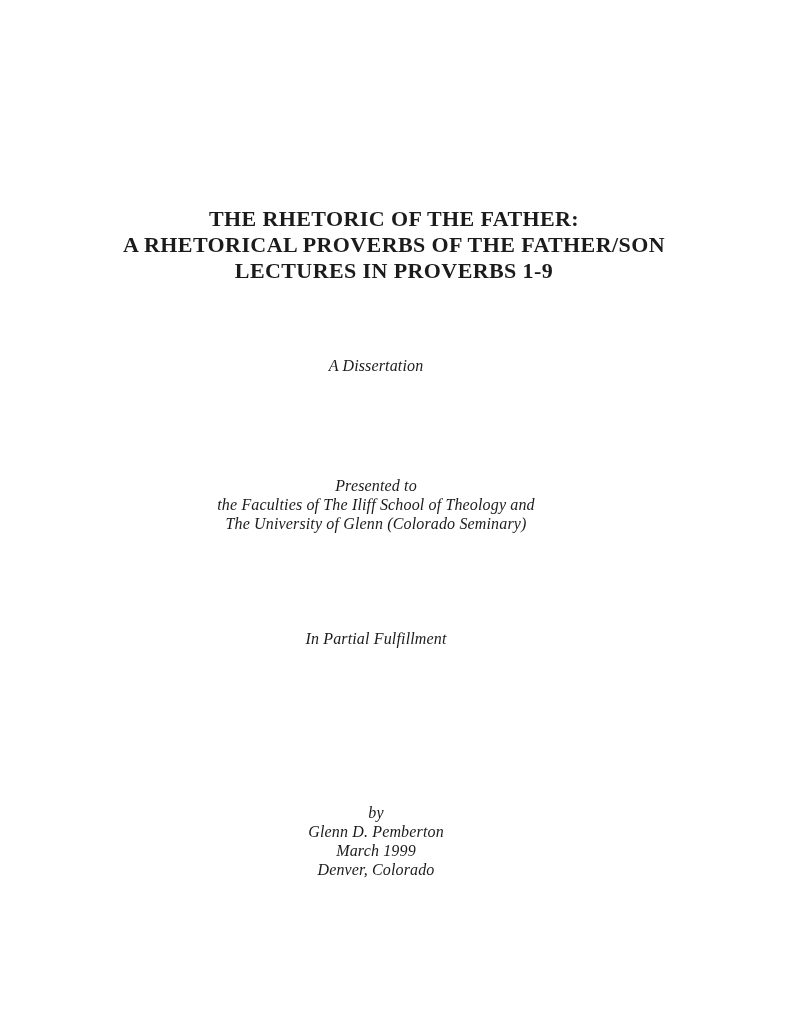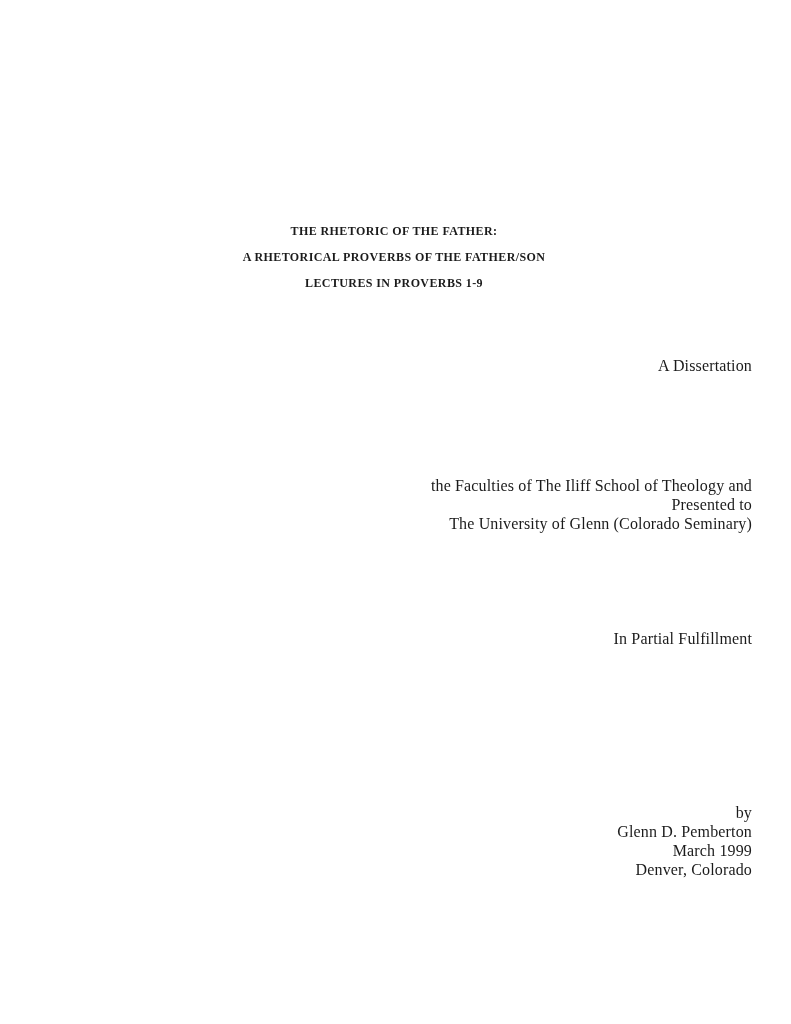--- a/index.html
+++ b/index.html
@@ -12,37 +12,38 @@
     width: 791px;
     height: 1024px;
     background: #ffffff;
     overflow: hidden;
     font-family: "Liberation Serif", "DejaVu Serif", serif;
     color: #1b1b1b;
     -webkit-font-smoothing: antialiased;
   }
   .title-block {
     position: absolute;
-    top: 218px;
+    top: 206px;
     left: 0;
     width: 788px;
     text-align: center;
     font-weight: bold;
-    font-size: 12px;
+    font-size: 22px;
     line-height: 26px;
     letter-spacing: 0.4px;
   }
   .center-block {
     position: absolute;
     left: 0;
     width: 752px;
-    text-align: right;
+    text-align: center;
     font-size: 16px;
     line-height: 19px;
     letter-spacing: 0.15px;
+    font-style: italic;
   }
   .dissertation-block { top: 356px; }
   .presented-block    { top: 476px; }
   .fulfillment-block  { top: 629px; }
   .author-block       { top: 803px; }
   .line { white-space: nowrap; }
 </style>
 </head>
 <body>
 
@@ -52,22 +53,22 @@
     <div class="line">THE RHETORIC OF THE FATHER:</div>
     <div class="line">A RHETORICAL PROVERBS OF THE FATHER/SON</div>
     <div class="line">LECTURES IN PROVERBS 1-9</div>
   </div>
 
   <div class="center-block dissertation-block">
     <div class="line">A Dissertation</div>
   </div>
 
   <div class="center-block presented-block">
+    <div class="line">Presented to</div>
     <div class="line">the Faculties of The Iliff School of Theology and</div>
-    <div class="line">Presented to</div>
     <div class="line">The University of Glenn (Colorado Seminary)</div>
   </div>
 
   <div class="center-block fulfillment-block">
     <div class="line">In Partial Fulfillment</div>
   </div>
 
   <div class="center-block author-block">
     <div class="line">by</div>
     <div class="line">Glenn D. Pemberton</div>

